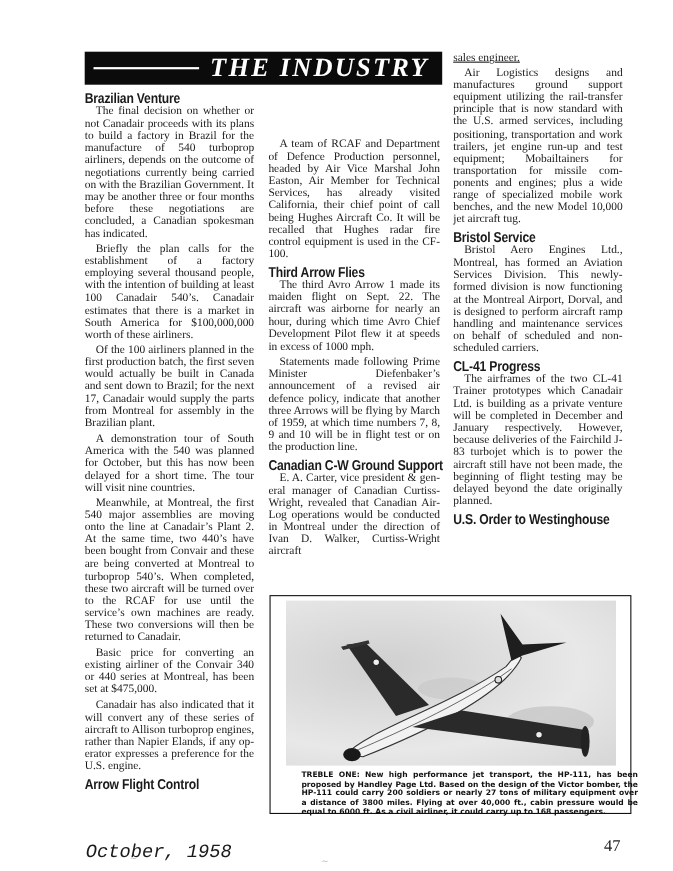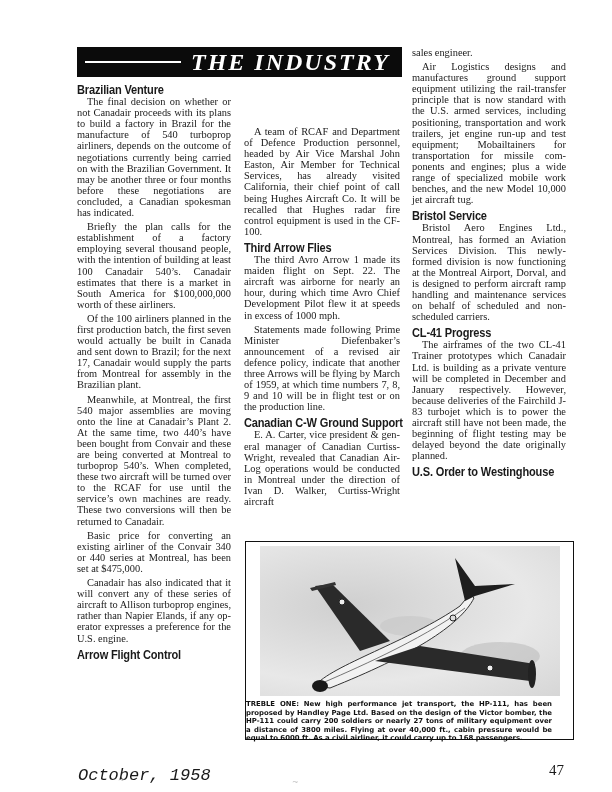--- a/index.html
+++ b/index.html
@@ -8,49 +8,50 @@
   .banner { position: absolute; left: 77px; top: 47px; width: 325px; height: 30px;
             background: #0b0b0b; display: flex; align-items: center; }
   .banner .rule { width: 96px; height: 2px; background: #fff; margin-left: 8px; margin-right: 10px; }
   .banner .title { color: #fff; font-family: "Liberation Serif", serif; font-weight: bold;
                    font-style: italic; font-size: 24px; letter-spacing: 2px; }
   .col { position: absolute; font-size: 10.4px; line-height: 11.1px; text-align: justify; }
   .col1 { left: 77px; top: 84px; width: 154px; }
   .col2 { left: 244px; top: 86px; width: 156px; margin-top: 40px; }
   .col3 { left: 412px; top: 47px; width: 154px; }
   .col p { margin: 0 0 3px 0; text-indent: 10px; hyphens: manual; }
-  .col p.noind { text-indent: 0; }
+  .col p.noind { text-indent: 0; text-decoration: underline; }
   .col h2 { font-family: "Liberation Sans", "DejaVu Sans", sans-serif; font-weight: bold;
             font-size: 13px; margin: 5px 0 1px 0; letter-spacing: -0.2px; transform: scaleX(0.85);
             transform-origin: left; white-space: nowrap; }
   .col h2.first { margin-top: 0; }
   .figure { position: absolute; left: 245px; top: 541px; width: 327px; height: 197px;
             border: 1.5px solid #111; background: #fff; }
   .photo { position: absolute; left: 14px; top: 4px; width: 300px; height: 150px;
            background: radial-gradient(ellipse at 30% 40%, #cfcfcf, #e8e8e8 60%, #d6d6d6); overflow: hidden; }
-  .caption { position: absolute; left: 0; top: 158px; width: 306px; font-family: "DejaVu Sans", sans-serif;
+  .caption { position: absolute; left: 28px; top: 158px; width: 306px; font-family: "DejaVu Sans", sans-serif;
              font-weight: bold; font-size: 6.9px; line-height: 8.5px; text-align: justify; color: #111; }
   .footer-date { position: absolute; left: 78px; top: 766px; font-style: italic; font-size: 17px; font-family: Liberation Mono, monospace; }
   .page-num { position: absolute; left: 549px; top: 762px; font-size: 15px; }
   .scribble { position: absolute; font-family: "DejaVu Serif", serif; font-style: italic;
               color: #b9b9b9; font-size: 8px; }
 </style>
 </head>
 <body>
 
 <div class="banner">
   <div class="rule"></div>
   <span class="title">THE INDUSTRY</span>
 </div>
 
 <div class="col col1">
     <h2 class="first">Brazilian Venture</h2>
     <p>The final decision on whether or not Canadair proceeds with its plans to build a factory in Brazil for the manu­facture of 540 turboprop airliners, de­pends on the outcome of negotiations currently being carried on with the Brazilian Government. It may be an­other three or four months before these negotiations are concluded, a Cana­dian spokesman has indicated.</p>
     <p>Briefly the plan calls for the estab­lishment of a factory employing several thousand people, with the intention of building at least 100 Canadair 540’s. Canadair estimates that there is a mar­ket in South America for $100,000,000 worth of these airliners.</p>
     <p>Of the 100 airliners planned in the first production batch, the first seven would actually be built in Canada and sent down to Brazil; for the next 17, Canadair would supply the parts from Montreal for assembly in the Brazilian plant.</p>
+    <p>A demonstration tour of South America with the 540 was planned for October, but this has now been delayed for a short time. The tour will visit nine countries.</p>
     <p>Meanwhile, at Montreal, the first 540 major assemblies are moving onto the line at Canadair’s Plant 2. At the same time, two 440’s have been bought from Convair and these are being con­verted at Montreal to turboprop 540’s. When completed, these two aircraft will be turned over to the RCAF for use until the service’s own machines are ready. These two conversions will then be returned to Canadair.</p>
     <p>Basic price for converting an existing airliner of the Convair 340 or 440 series at Montreal, has been set at $475,000.</p>
     <p>Canadair has also indicated that it will convert any of these series of air­craft to Allison turboprop engines, rather than Napier Elands, if any op­erator expresses a preference for the U.S. engine.</p>
     <h2>Arrow Flight Control</h2>
   </div>
 <div class="col col2">
     <p>A team of RCAF and Department of Defence Production personnel, head­ed by Air Vice Marshal John Easton, Air Member for Technical Services, has already visited California, their chief point of call being Hughes Air­craft Co. It will be recalled that Hughes radar fire control equipment is used in the CF-100.</p>
     <h2>Third Arrow Flies</h2>
     <p>The third Avro Arrow 1 made its maiden flight on Sept. 22. The aircraft was airborne for nearly an hour, during which time Avro Chief Development Pilot flew it at speeds in excess of 1000 mph.</p>
     <p>Statements made following Prime Minister Diefenbaker’s announcement of a revised air defence policy, indicate that another three Arrows will be fly­ing by March of 1959, at which time numbers 7, 8, 9 and 10 will be in flight test or on the production line.</p>

